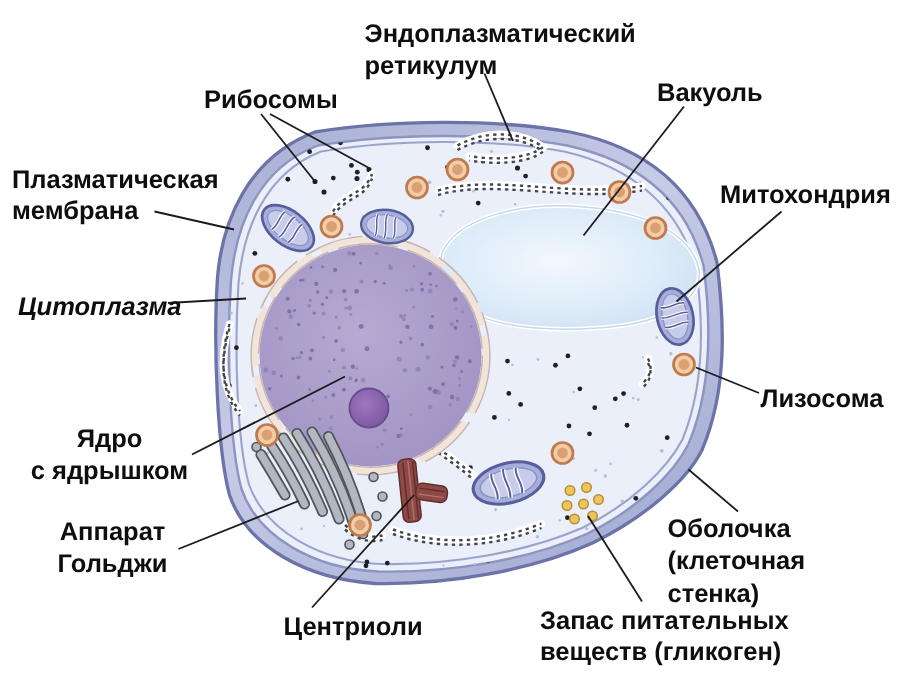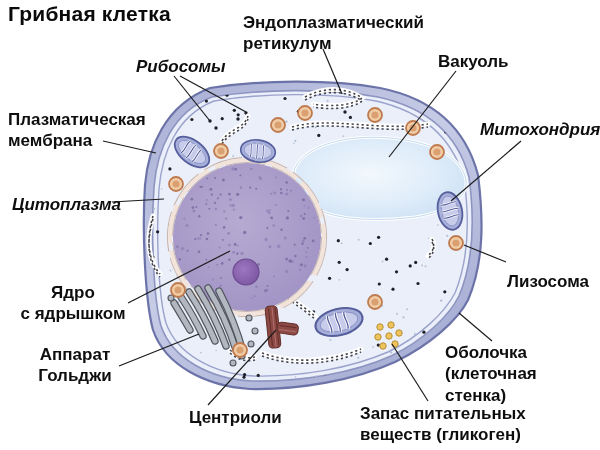--- a/index.html
+++ b/index.html
@@ -514,31 +514,30 @@
         <line x1="112" y1="202" x2="164" y2="199" stroke="var(--leader_line)" stroke-width="1.2"></line>
         <line x1="506" y1="262" x2="464" y2="245" stroke="var(--leader_line)" stroke-width="1.2"></line>
         <line x1="128" y1="303" x2="230" y2="251" stroke="var(--leader_line)" stroke-width="1.2"></line>
         <line x1="119" y1="366" x2="199" y2="334" stroke="var(--leader_line)" stroke-width="1.2"></line>
         <line x1="492" y1="341" x2="459" y2="313" stroke="var(--leader_line)" stroke-width="1.2"></line>
         <line x1="208" y1="405" x2="276" y2="330" stroke="var(--leader_line)" stroke-width="1.2"></line>
         <line x1="428" y1="401" x2="392" y2="344" stroke="var(--leader_line)" stroke-width="1.2"></line>
       </g>
   </svg>
 
-  <h1 class="title">Грибная клетка</h1>
   <div id="labels">
       <div class="lbl" style="left: 243px; top: 12px; text-align: left;">Эндоплазматический
 ретикулум</div>
-      <div class="lbl" style="left: 136px; top: 56px; text-align: left; font-style: italic;">Рибосомы</div>
+      <div class="lbl" style="left: 136px; top: 56px; text-align: left;">Рибосомы</div>
       <div class="lbl" style="left: 438px; top: 51px; text-align: center;">Вакуоль</div>
       <div class="lbl" style="left: 8px; top: 109px; text-align: left;">Плазматическая
 мембрана</div>
-      <div class="lbl" style="left: 480px; top: 119px; text-align: left; font-style: italic;">Митохондрия</div>
+      <div class="lbl" style="left: 480px; top: 119px; text-align: left;">Митохондрия</div>
       <div class="lbl" style="left: 12px; top: 194px; text-align: left; font-style: italic;">Цитоплазма</div>
-      <div class="lbl" style="left: 507px; top: 255px; text-align: left; margin-top: 16px;">Лизосома</div>
+      <div class="lbl" style="left: 507px; top: 255px; text-align: left;">Лизосома</div>
       <div class="lbl" style="left: 20px; top: 282px; width: 106px; text-align: center;">Ядро
 с ядрышком</div>
       <div class="lbl" style="left: 28px; top: 344px; width: 94px; text-align: center;">Аппарат
 Гольджи</div>
       <div class="lbl" style="left: 445px; top: 342px; text-align: left;">Оболочка
 (клеточная стенка)</div>
       <div class="lbl" style="left: 155px; top: 407px; text-align: left; margin-left: 34px;">Центриоли</div>
       <div class="lbl" style="left: 360px; top: 403px; text-align: left;">Запас питательных
 веществ (гликоген)</div>
     </div>

